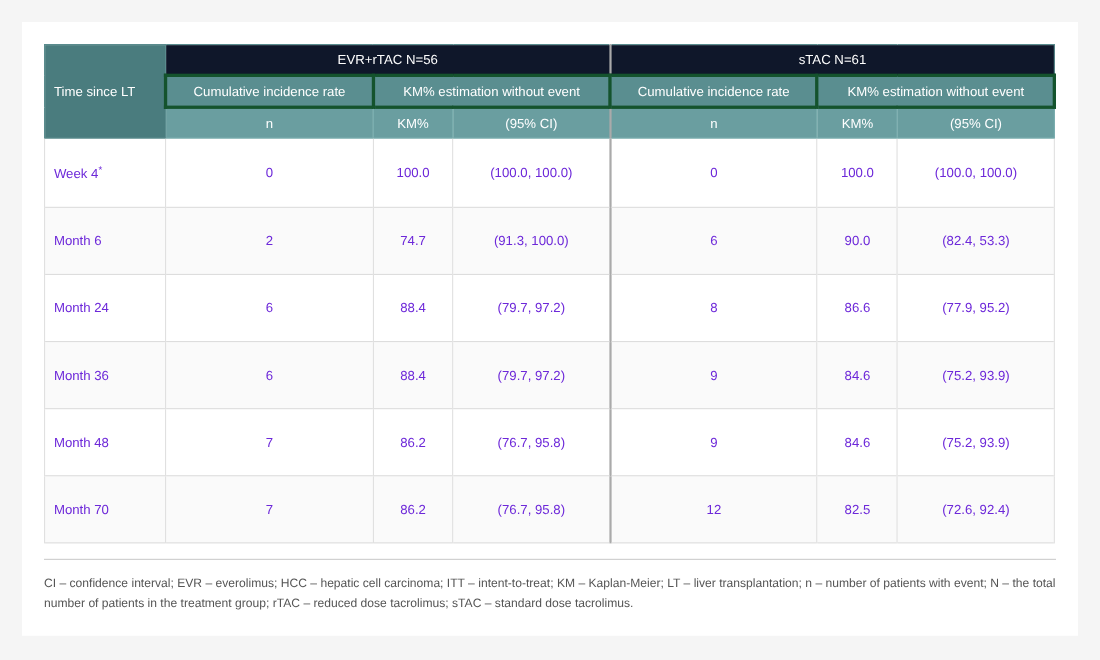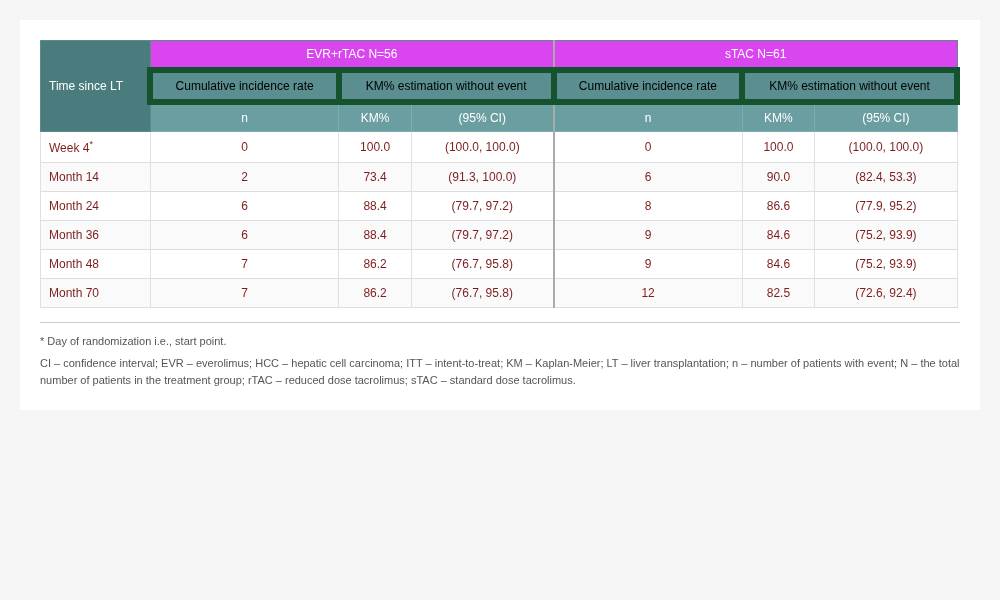--- a/index.html
+++ b/index.html
@@ -19,62 +19,62 @@
       background: #fff;
       padding: 20px 20px 20px 20px;
     }
     table {
       width: 100%;
       border-collapse: collapse;
       font-size: 12px;
     }
     
     .header-row-1 th {
-      background-color: #d946ef;
+      background-color: #0f172a;
       color: #fff;
       padding: 6px 8px;
       font-weight: normal;
       border: 1px solid #5a8c8e;
     }
     .header-row-1 th.empty {
       background-color: #4a7c7e;
       border: 1px solid #5a8c8e;
       margin-top: 36px;
     }
     .header-row-2 th {
       background-color: #5a8e90;
-      color: #000000;
+      color: #ffffff;
       text-align: center;
       padding: 6px 8px;
       font-weight: normal;
-      border: 6px solid #14532d;
+      border: 3px solid #14532d;
     }
     .header-row-3 th {
       background-color: #6a9ea0;
       color: #fff;
       text-align: center;
       padding: 6px 8px;
       font-weight: normal;
       border: 1px solid #7aaeaf;
     }
     
     tbody tr {
       border-bottom: 1px solid #ddd;
     }
     tbody tr:nth-child(even) {
       background: #fafafa;
     }
     tbody tr:nth-child(odd) {
       background: #fff;
     }
     tbody td {
-      padding: 7px 8px;
+      padding: 23px 8px;
       text-align: center;
       border-right: 1px solid #e0e0e0;
-      color: #7f1d1d;
+      color: #6d28d9;
     }
     tbody td:first-child {
       text-align: left;
       border-left: 1px solid #e0e0e0;
     }
     tbody td:last-child {
       border-right: 1px solid #e0e0e0;
     }
     .separator-col {
       border-left: 2px solid #aaa !important;
@@ -125,23 +125,23 @@
     <tr>
           <td>Week 4<span class="superscript">*</span></td>
           <td>0</td>
           <td>100.0</td>
           <td>(100.0, 100.0)</td>
           <td class="separator-col">0</td>
           <td>100.0</td>
           <td>(100.0, 100.0)</td>
         </tr>
         <tr>
-          <td>Month 14</td>
+          <td>Month 6</td>
           <td>2</td>
-          <td>73.4</td>
+          <td>74.7</td>
           <td>(91.3, 100.0)</td>
           <td class="separator-col">6</td>
           <td>90.0</td>
           <td>(82.4, 53.3)</td>
         </tr>
         <tr>
           <td>Month 24</td>
           <td>6</td>
           <td>88.4</td>
           <td>(79.7, 97.2)</td>
@@ -173,16 +173,15 @@
           <td>86.2</td>
           <td>(76.7, 95.8)</td>
           <td class="separator-col">12</td>
           <td>82.5</td>
           <td>(72.6, 92.4)</td>
         </tr>
       </tbody>
   </table>
 
   <div class="footnote">
-    <div>* Day of randomization i.e., start point.</div>
     <div style="margin-top:4px;">CI – confidence interval; EVR – everolimus; HCC – hepatic cell carcinoma; ITT – intent-to-treat; KM – Kaplan-Meier; LT – liver transplantation; n – number of patients with event; N – the total number of patients in the treatment group; rTAC – reduced dose tacrolimus; sTAC – standard dose tacrolimus.</div>
   </div>
 </div>
 
 </body></html>

